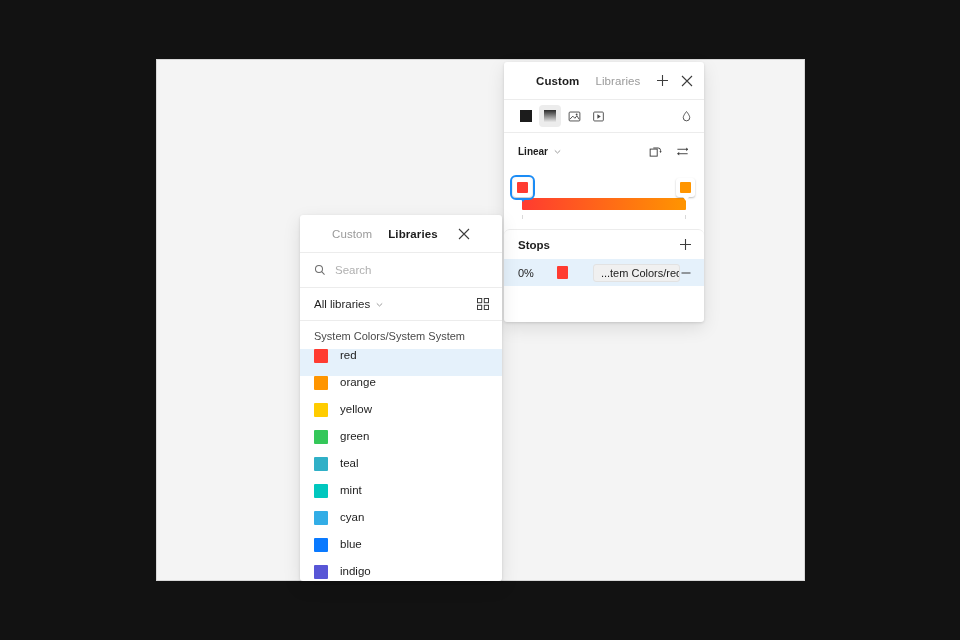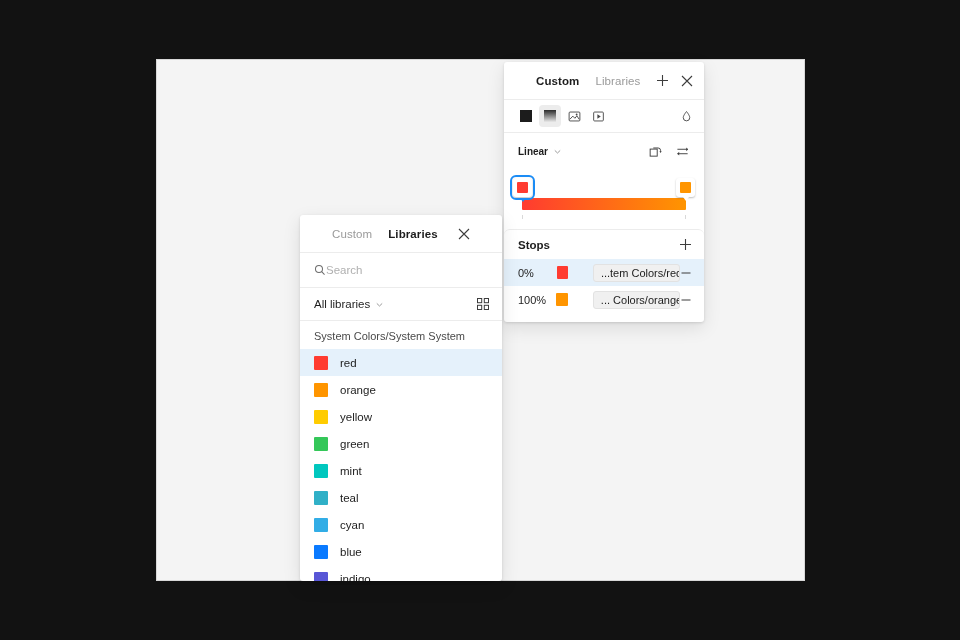--- a/index.html
+++ b/index.html
@@ -118,38 +118,38 @@
   .minus { margin-left: auto; }
 
   
   #lib-panel { left: 300px; top: 215px; width: 202px; height: 366px; }
 
   .lib-search {
     display: flex; align-items: center; height: 35px;
     padding: 0 14px; border-bottom: 1px solid #ececec;
   }
   .lib-search input {
-    border: 0; outline: 0; font-size: 11.5px;
+    border: 0; outline: 0; margin-left: 9px; font-size: 11.5px;
     color: #1d1d1d; background: transparent; width: 140px;
     font-family: "Liberation Sans", sans-serif;
   }
   .lib-search input::placeholder { color: #b0b0b0; }
 
   .lib-filter {
     display: flex; align-items: center; height: 33px;
     padding: 0 13px 0 14px; border-bottom: 1px solid #ececec;
   }
   .filter-label { font-size: 11.5px; color: #1d1d1d; }
 
   .group-head {
     font-size: 11px; color: #4a4a4a;
     padding: 9px 14px 7px;
   }
   .color-row {
-    display: flex; align-items: center; height: 27px; padding: 0 14px;
+    display: flex; height: 27px; padding: 0 14px;
   }
   .color-row.hl { background: #e5f1fb; }
   .color-sw { width: 14px; height: 14px; border-radius: 1px; margin-right: 12px; flex: 0 0 auto; }
   .color-name { font-size: 11.5px; color: #1d1d1d; }
   .lib-list { height: 298px; overflow: hidden; }
 </style>
 </head>
 <body>
 
 <div id="root">
@@ -252,30 +252,20 @@
         <div class="stop-row hl">
           <span class="stop-pct">0%</span>
           <span class="stop-sw" style="background: rgb(255, 59, 48);"></span>
           <span class="stop-chip">...tem Colors/red</span>
           <span class="minus ic">
             <svg width="12" height="12" viewBox="0 0 12 12">
               <path d="M1.5 6h9" stroke="#3d3d3d" stroke-width="1.1"></path>
             </svg>
           </span>
         </div>
-        <div class="stop-row">
-          <span class="stop-pct">100%</span>
-          <span class="stop-sw" style="background: rgb(255, 149, 0);"></span>
-          <span class="stop-chip">... Colors/orange</span>
-          <span class="minus ic">
-            <svg width="12" height="12" viewBox="0 0 12 12">
-              <path d="M1.5 6h9" stroke="#3d3d3d" stroke-width="1.1"></path>
-            </svg>
-          </span>
-        </div>
       </div>
   </div>
 
   <div class="panel" id="lib-panel">
 
     <div class="ph-row">
       <span class="tab">Custom</span>
       <span class="tab active">Libraries</span>
       <span class="spacer"></span>
       <span class="ic">
@@ -326,26 +316,26 @@
         </div>
         <div class="color-row">
           <span class="color-sw" style="background: rgb(255, 204, 0);"></span>
           <span class="color-name">yellow</span>
         </div>
         <div class="color-row">
           <span class="color-sw" style="background: rgb(52, 199, 89);"></span>
           <span class="color-name">green</span>
         </div>
         <div class="color-row">
+          <span class="color-sw" style="background: rgb(48, 176, 199);"></span>
+          <span class="color-name">teal</span>
+        </div>
+        <div class="color-row">
           <span class="color-sw" style="background: rgb(0, 199, 190);"></span>
           <span class="color-name">mint</span>
-        </div>
-        <div class="color-row">
-          <span class="color-sw" style="background: rgb(48, 176, 199);"></span>
-          <span class="color-name">teal</span>
         </div>
         <div class="color-row">
           <span class="color-sw" style="background: rgb(50, 173, 230);"></span>
           <span class="color-name">cyan</span>
         </div>
         <div class="color-row">
           <span class="color-sw" style="background: rgb(10, 122, 255);"></span>
           <span class="color-name">blue</span>
         </div>
         <div class="color-row">

